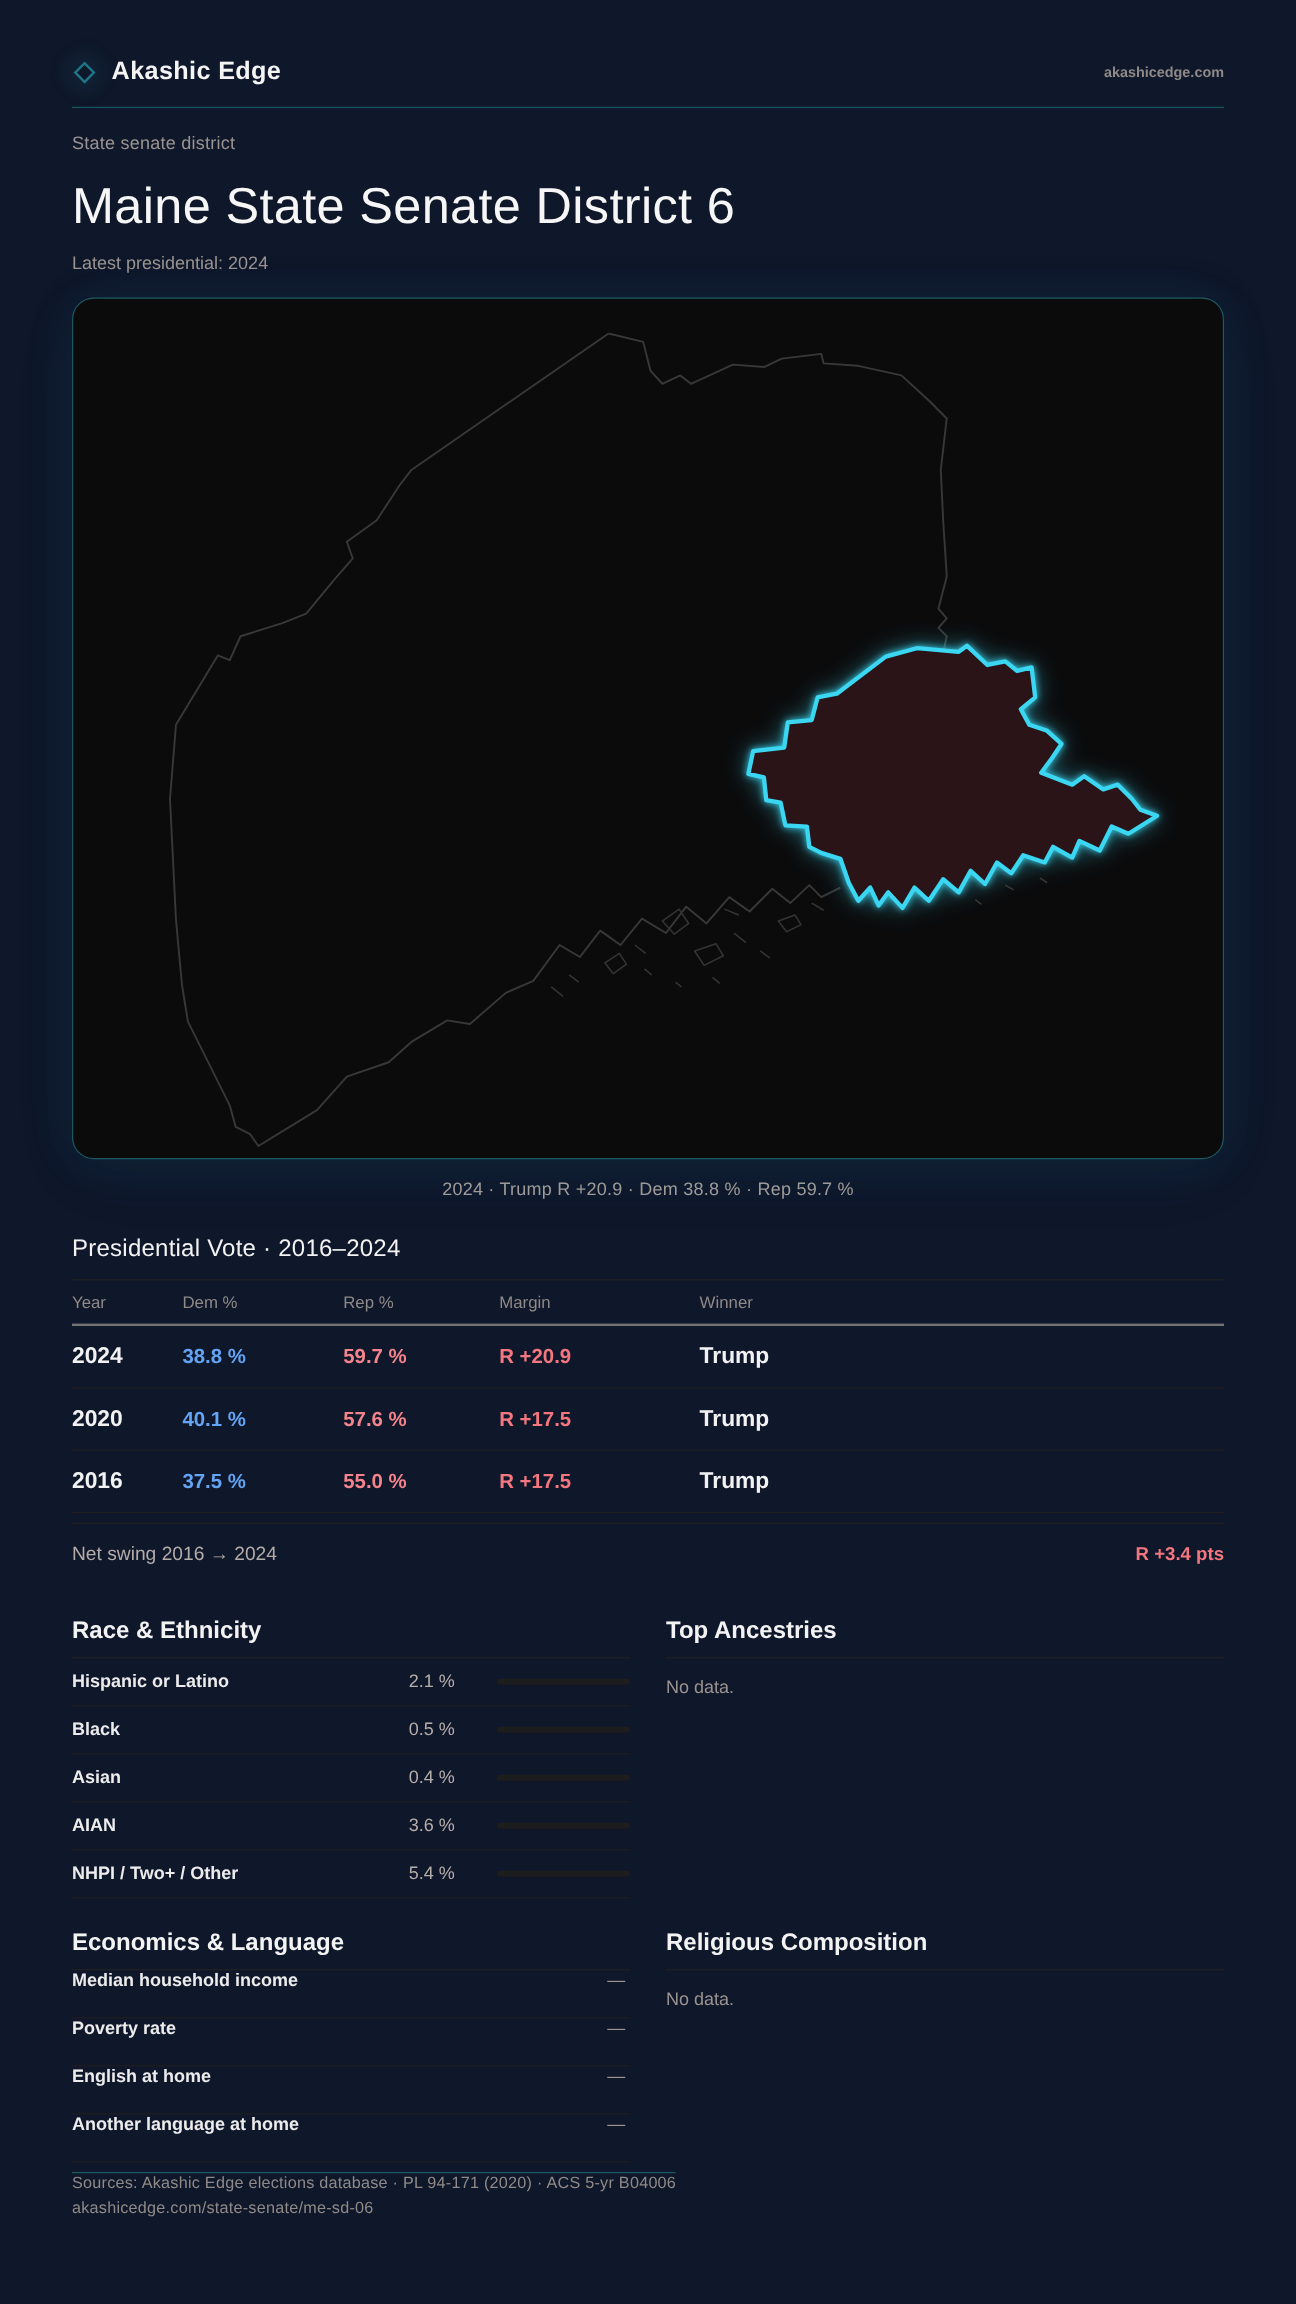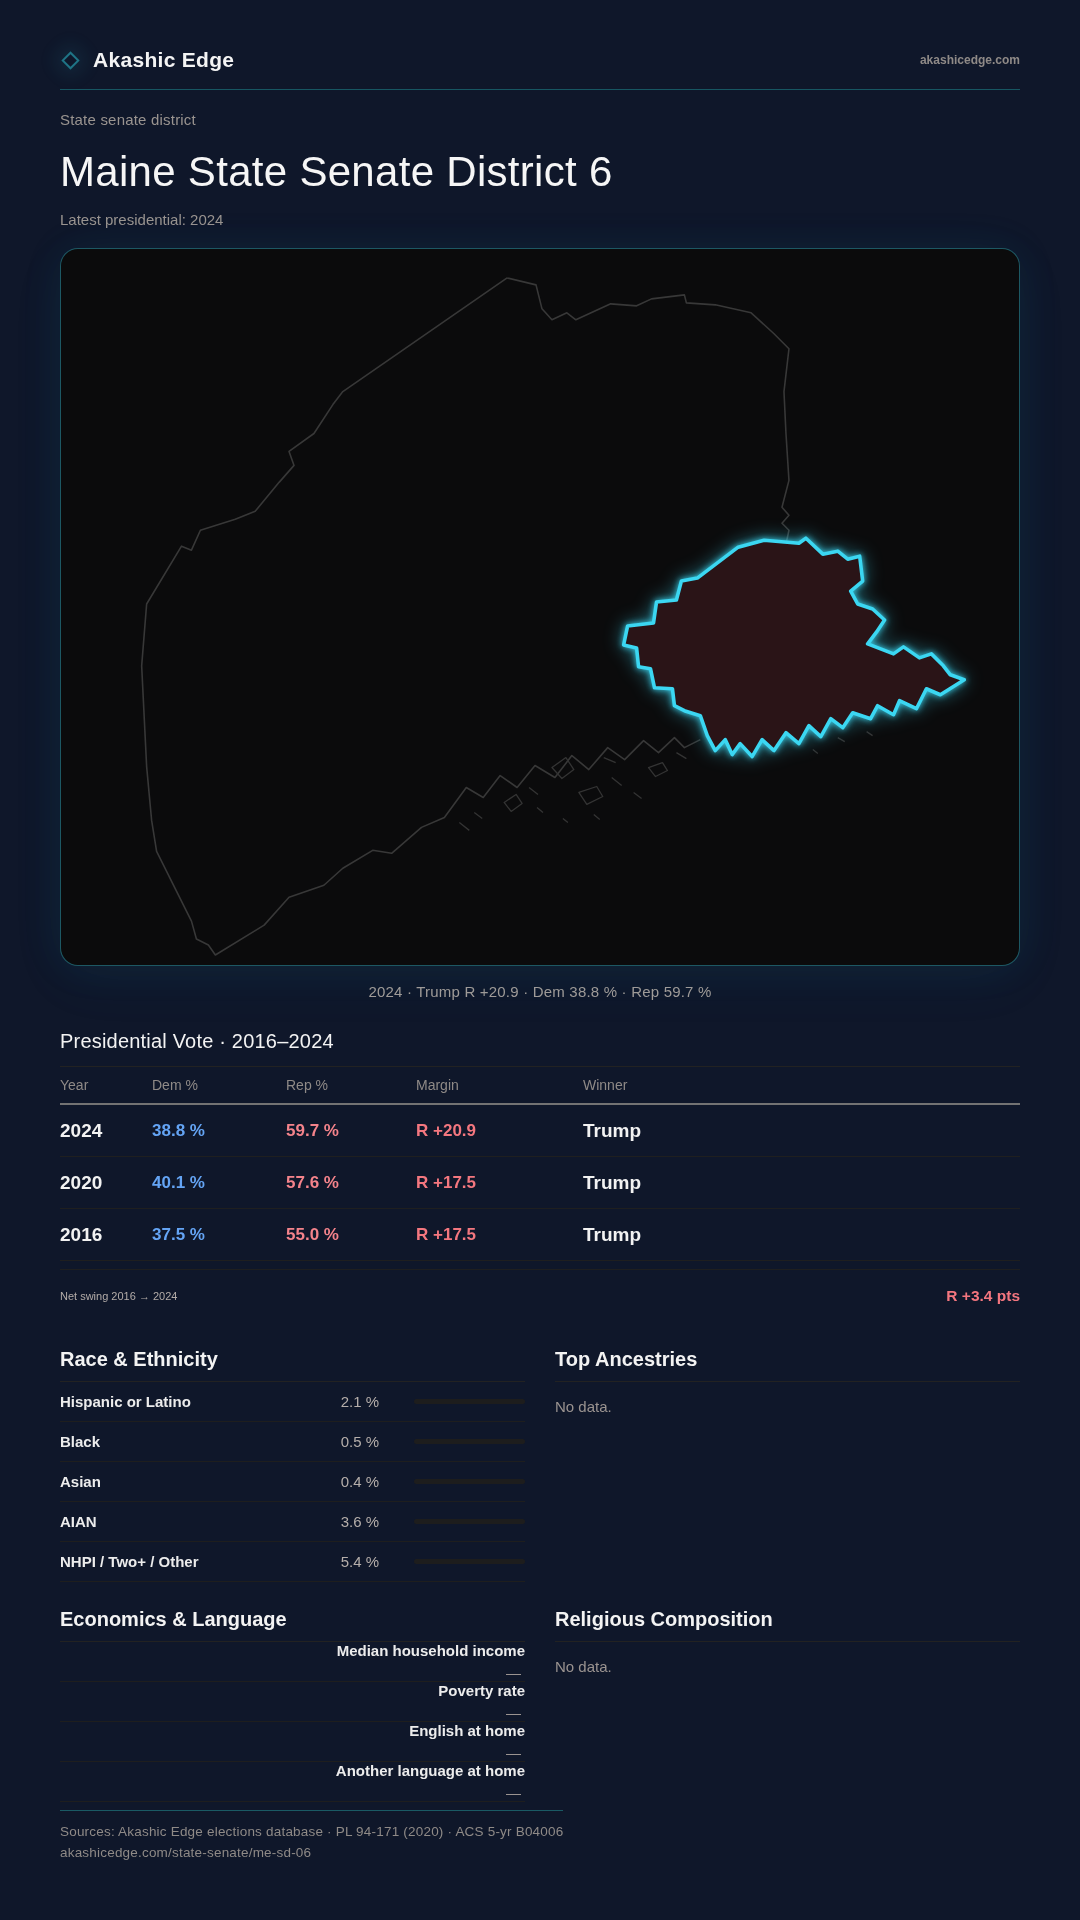--- a/index.html
+++ b/index.html
@@ -48,43 +48,43 @@
   .thead, .trow { display:grid; grid-template-columns:92px 134px 130px 167px 1fr; align-items:center; }
   .thead { height:38px; font-size:14px; color:#8f8a87; border-bottom:2px solid #737373; }
   .trow  { height:52px; border-bottom:1px solid #1f1f1f; }
   .c-year   { font-size:19px; font-weight:700; color:#f2f2f2; }
   .c-dem    { font-size:17px; font-weight:600; color:#64a4f4; }
   .c-rep    { font-size:17px; font-weight:600; color:#f4838b; }
   .c-margin { font-size:17px; font-weight:600; color:#f4777f; }
   .c-winner { font-size:19px; font-weight:700; color:#f2f2f2; }
   .hr2 { border-top:1px solid #1f1f1f; margin-top:8px; }
   .netswing { display:flex; justify-content:space-between; align-items:center; height:52px; }
-  .netswing-label { font-size:11px; color:#b3aca8; }
+  .netswing-label { font-size:16px; color:#b3aca8; }
   .netswing-value { font-size:15.5px; font-weight:700; color:#f4767f; }
 
   
   .cols { display:grid; grid-template-columns:1fr 1fr; column-gap:30px; align-items:start; }
   .col-head { margin-top:26px; font-size:20px; font-weight:700; color:#f3f3f3; }
   .col .hr { margin-top:10px; }
   .nodata { margin-top:16px; font-size:15px; color:#9a9390; }
 
   .stat-row { display:flex; align-items:center; height:40px; border-bottom:1px solid #1e1e1e; }
   .stat-label { flex:1; font-size:15px; font-weight:600; color:#ececec; }
   .stat-value { width:64px; text-align:right; font-size:15px; color:#b5aeaa; }
   .bar-track { width:111px; height:5px; margin-left:35px; background:#1d1d1d; border-radius:3px; overflow:hidden; }
   .bar-fill  { height:5px; background:#d8d5d3; border-radius:3px; }
 
-  .econ-row { display:flex; align-items:flex-end; justify-content:space-between; height:40px; border-bottom:1px solid #1e1e1e;flex-direction:column; }
+  .econ-row { display:flex; align-items:flex-start; justify-content:space-between; height:40px; border-bottom:1px solid #1e1e1e; }
   .econ-label { font-size:15px; font-weight:600; color:#ececec; }
   .econ-value { font-size:15px; color:#9a9390; padding-right:4px; }
 
   
   .footer {
     position:absolute; left:60px; top:1810px; width:max-content;
-    border-top:1px solid #1a5a64; padding-top:13px;
+    border-top:1px solid #1a5a64; 
   }
   .footer-line { font-size:13.5px; color:#8f8a87; letter-spacing:.2px; }
   .footer-line + .footer-line { margin-top:6px; }
 </style>
 </head>
 <body>
 
 <div class="page">
 
   <div class="topbar">

